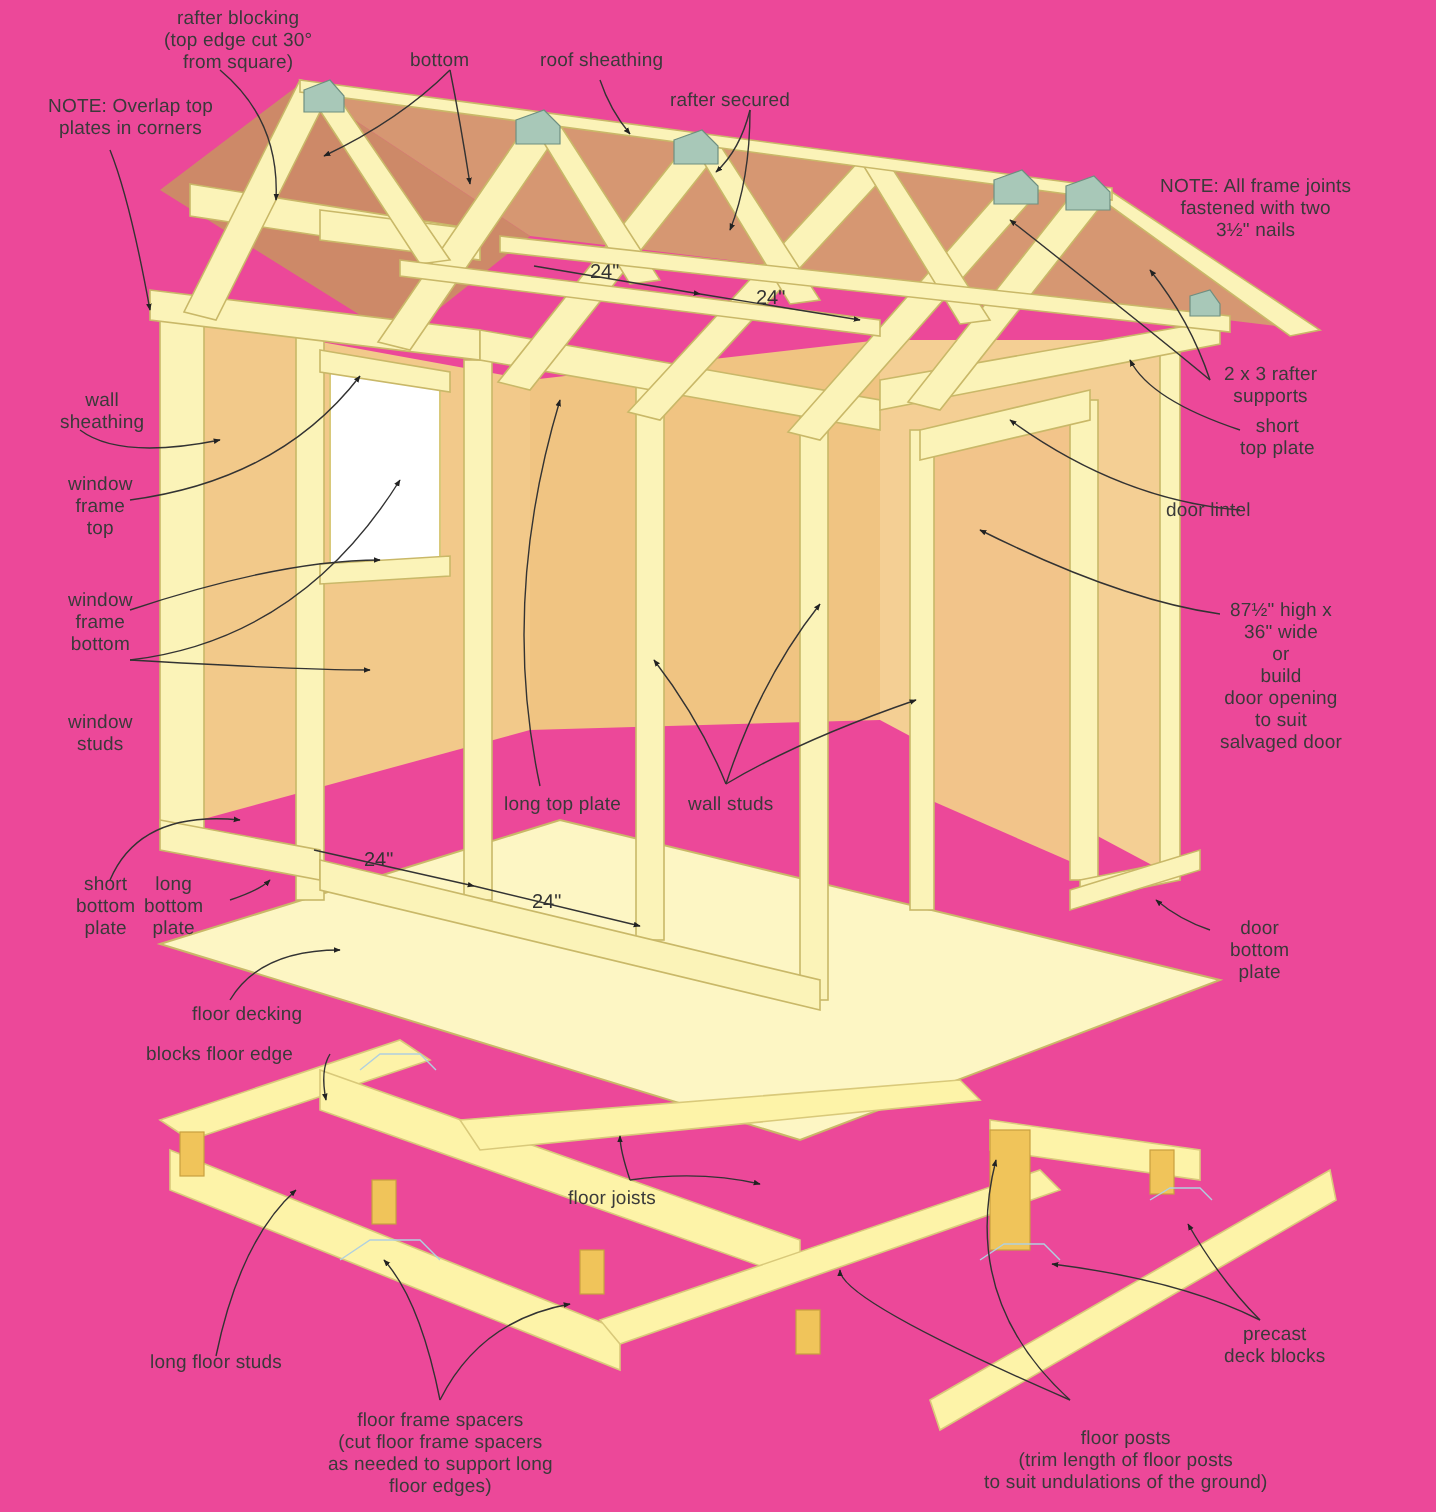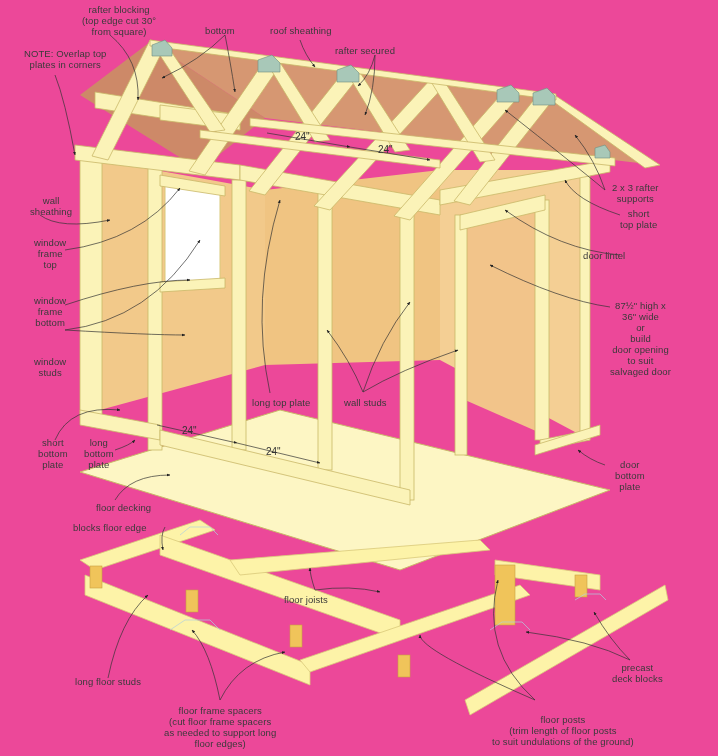--- a/index.html
+++ b/index.html
@@ -168,20 +168,23 @@
 </svg>
 
 <div class="lbl" style="left:82px;top:4px">rafter blocking
 (top edge cut 30°
 from square)</div>
 <div class="lbl" style="left:205px;top:25px">bottom</div>
 <div class="lbl" style="left:270px;top:25px">roof sheathing</div>
 <div class="lbl" style="left:335px;top:45px">rafter secured</div>
 <div class="lbl" style="left:24px;top:48px">NOTE: Overlap top
 plates in corners</div>
+<div class="lbl" style="left:580px;top:88px">NOTE: All frame joints
+fastened with two
+3½" nails</div>
 <div class="lbl" style="left:612px;top:182px">2 x 3 rafter
 supports</div>
 <div class="lbl" style="left:620px;top:208px">short
 top plate</div>
 <div class="lbl" style="left:583px;top:250px">door lintel</div>
 <div class="lbl" style="left:610px;top:300px">87½" high x
 36" wide
 or
 build
 door opening
@@ -195,21 +198,21 @@
 <div class="lbl" style="left:34px;top:295px">window
 frame
 bottom</div>
 <div class="lbl" style="left:34px;top:356px">window
 studs</div>
 <div class="lbl" style="left:252px;top:397px">long top plate</div>
 <div class="lbl" style="left:344px;top:397px">wall studs</div>
 <div class="lbl" style="left:38px;top:437px">short
 bottom
 plate</div>
-<div class="lbl" style="left:84px;top:437px">long
+<div class="lbl" style="left:72px;top:437px">long
 bottom
 plate</div>
 <div class="lbl" style="left:615px;top:459px">door
 bottom
 plate</div>
 <div class="lbl" style="left:96px;top:502px">floor decking</div>
 <div class="lbl" style="left:73px;top:522px">blocks floor edge</div>
 <div class="lbl" style="left:284px;top:594px">floor joists</div>
 <div class="lbl" style="left:75px;top:676px">long floor studs</div>
 <div class="lbl" style="left:164px;top:705px">floor frame spacers

